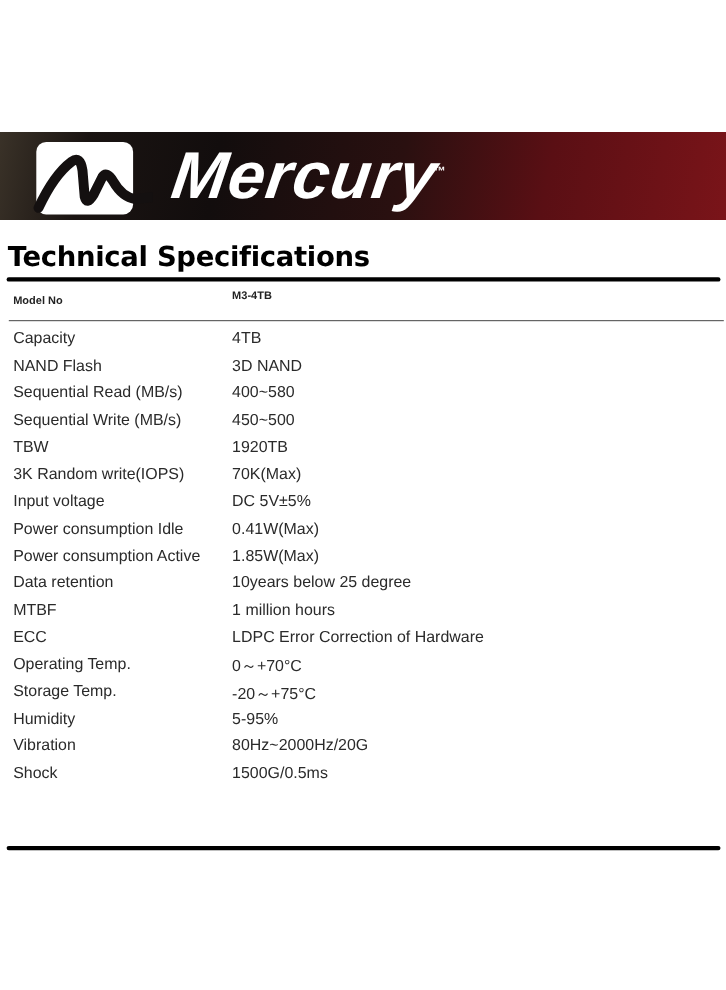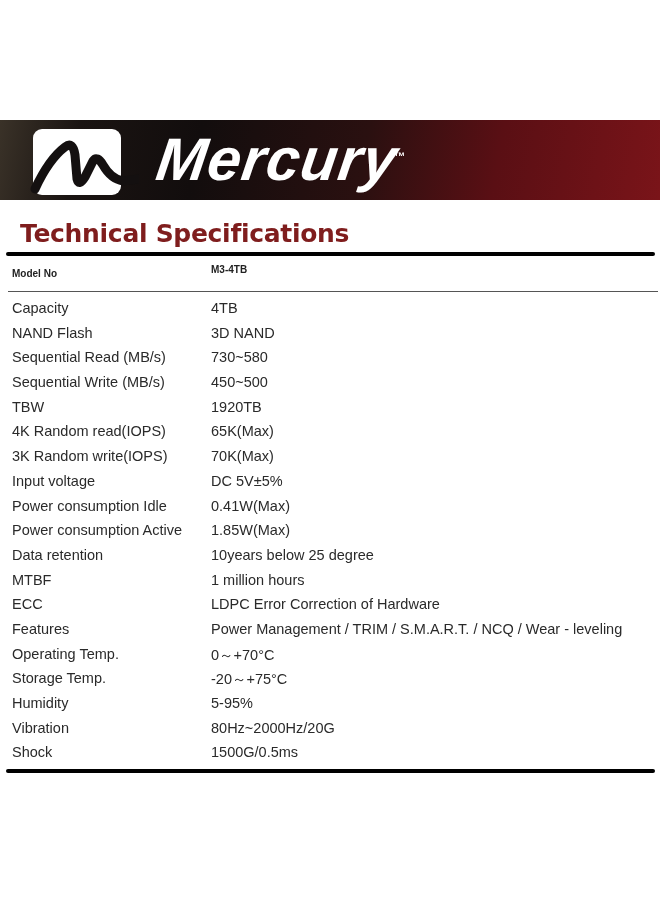--- a/index.html
+++ b/index.html
@@ -19,21 +19,21 @@
   .logo-mark svg { position: absolute; left: -14px; top: 0; }
   .brand {
     position: absolute; left: 157px; top: 2px; font-size: 60px; font-weight: bold; font-style: italic;
     color: #ffffff; letter-spacing: 1px; line-height: 76px;
     transform: skewX(-8deg);
   }
   .tm {
     position: absolute; left: 394px; top: 30px; font-size: 11px; color: #ffffff; font-weight: bold;
   }
   .title {
-    position: absolute; left: 20px; top: 219px; font-size: 25px; font-weight: bold; color: #7f1d1d;
+    position: absolute; left: 7px; top: 219px; font-size: 25px; font-weight: bold; color: #000000;
     font-family: "DejaVu Sans", sans-serif; letter-spacing: -0.3px;
   }
   .rule-thick { position: absolute; left: 6px; width: 649px; height: 4px; background: #000; border-radius: 2px; }
   .rule-top { top: 252px; }
   .rule-bottom { top: 769px; }
   .rule-thin { position: absolute; left: 8px; top: 291px; width: 650px; height: 1px; background: #555; }
   .header-row { position: absolute; top: 268px; font-weight: bold; font-size: 10px; color: #222; }
   .hdr-label { left: 12px; }
   .hdr-value { left: 211px; top: 264px; }
   .spec-list { position: absolute; left: 0; top: 300px; width: 549px; }
@@ -65,33 +65,29 @@
   <div class="spec-row">
       <span class="spec-label">Capacity</span>
       <span class="spec-value">4TB</span>
     </div>
   <div class="spec-row">
       <span class="spec-label">NAND Flash</span>
       <span class="spec-value">3D NAND</span>
     </div>
   <div class="spec-row">
       <span class="spec-label">Sequential Read (MB/s)</span>
-      <span class="spec-value">730~580</span>
+      <span class="spec-value">400~580</span>
     </div>
   <div class="spec-row">
       <span class="spec-label">Sequential Write (MB/s)</span>
       <span class="spec-value">450~500</span>
     </div>
   <div class="spec-row">
       <span class="spec-label">TBW</span>
       <span class="spec-value">1920TB</span>
-    </div>
-  <div class="spec-row">
-      <span class="spec-label">4K Random read(IOPS)</span>
-      <span class="spec-value">65K(Max)</span>
     </div>
   <div class="spec-row">
       <span class="spec-label">3K Random write(IOPS)</span>
       <span class="spec-value">70K(Max)</span>
     </div>
   <div class="spec-row">
       <span class="spec-label">Input voltage</span>
       <span class="spec-value">DC 5V±5%</span>
     </div>
   <div class="spec-row">
@@ -108,24 +104,20 @@
     </div>
   <div class="spec-row">
       <span class="spec-label">MTBF</span>
       <span class="spec-value">1 million hours</span>
     </div>
   <div class="spec-row">
       <span class="spec-label">ECC</span>
       <span class="spec-value">LDPC Error Correction of Hardware</span>
     </div>
   <div class="spec-row">
-      <span class="spec-label">Features</span>
-      <span class="spec-value">Power Management / TRIM / S.M.A.R.T. / NCQ / Wear - leveling</span>
-    </div>
-  <div class="spec-row">
       <span class="spec-label">Operating Temp.</span>
       <span class="spec-value">0～+70°C</span>
     </div>
   <div class="spec-row">
       <span class="spec-label">Storage Temp.</span>
       <span class="spec-value">-20～+75°C</span>
     </div>
   <div class="spec-row">
       <span class="spec-label">Humidity</span>
       <span class="spec-value">5-95%</span>

